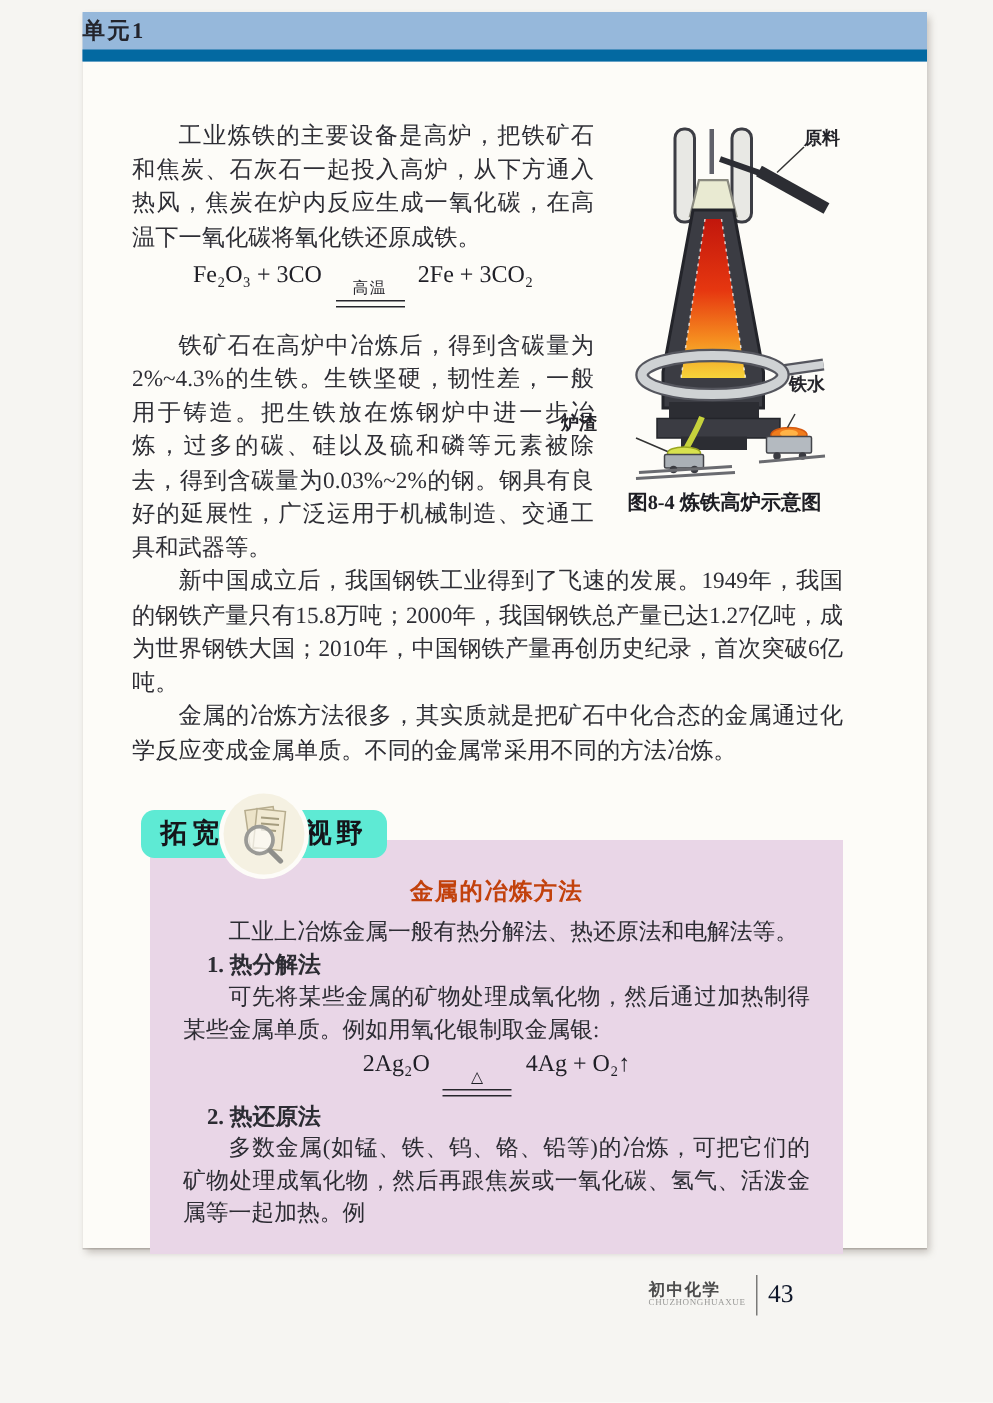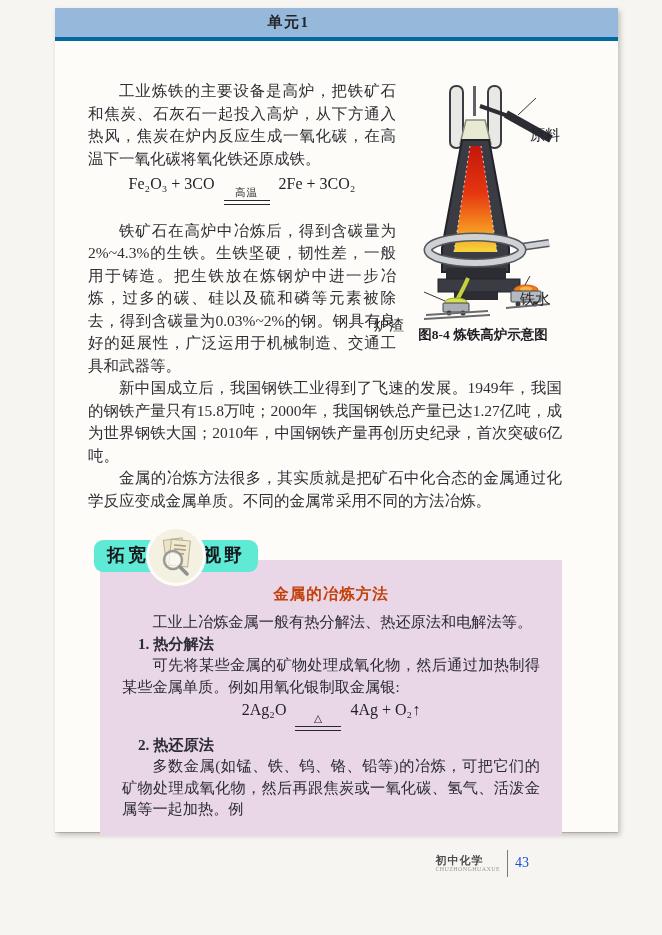--- a/index.html
+++ b/index.html
@@ -9,41 +9,41 @@
     background: #f6f5f2;
   }
   .scan { position:relative; width:662px; height:935px; overflow:hidden; }
   .page {
     position:absolute; left:55px; top:8px; width:563px; height:824px;
     background:#fdfcf8;
     box-shadow: 2px 3px 5px rgba(130,122,112,0.45), 0 1px 0 rgba(120,115,108,0.35);
   }
   
   .header {
-    height:33px; background:#96b8db; border-bottom:4px solid #0369a1;
-    display:flex; align-items:center; justify-content:center;
+    height:33px; background:#96b8db; border-bottom:8px solid #0369a1;
+    display:flex; align-items:center; justify-content:space-between;
     padding-right:96px; gap:10px;
     font-weight:bold; font-size:15px; color:#23242c; letter-spacing:1.5px;
   }
   
   .content { padding:39px 56px 0 33px; color:#2e2e35; }
   .content p {
     font-size:15.5px; line-height:22.5px; text-indent:2em; text-align:justify;
   }
   .eq {
     text-align:center; font-size:16px; color:#1f1f26; margin:5px 0 15px;
     white-space:nowrap;
   }
   .rxn { display:inline-flex; flex-direction:column; align-items:center; vertical-align:-7px; margin:0 9px; line-height:1; }
   .rxn .cond { font-size:10.5px; color:#1f1f26; margin-bottom:1px; letter-spacing:1px; }
   .rxn .dlines { width:46px; height:5px; border-top:1.6px solid #26262c; border-bottom:1.6px solid #26262c; }
   
   .figure { float:right; width:158px; height:292px; margin:2px 0 0 8px; position:relative; }
   .figure svg { display:block; margin-left:14px; }
-  .fig-label { position:absolute; font-size:15px; font-weight:400; color:#24242a; white-space:nowrap;margin-top:42px; }
+  .fig-label { position:absolute; font-size:12px; font-weight:700; color:#24242a; white-space:nowrap; }
   .lbl-raw  { top:2px;   right:2px; }
   .lbl-iron { top:166px; right:12px; }
   .lbl-slag { top:192px; left:-30px; }
   .fig-caption {
     margin-top:6px; text-align:center; font-weight:bold; font-size:13.5px;
     color:#1d1d23; white-space:nowrap;
   }
   
   .expand { margin:18px 0 0 6px; display:flex; align-items:center; position:relative; z-index:2; height:52px; }
   .tab {
@@ -71,21 +71,21 @@
   .pinkbox .eq { margin:4px 0 3px; }
   
   .footer {
     margin-top:14px; display:flex; justify-content:flex-end; align-items:center;
     padding-right:33px; clear:both;
   }
   .footer-book { text-align:left; }
   .book-title { font-size:11px; font-weight:bold; color:#4c4c4c; letter-spacing:1px; line-height:12px; }
   .book-pinyin { font-size:6px; color:#9a9a98; letter-spacing:0.4px; line-height:7px; }
   .footer-divider { width:1px; height:27px; background:#7a7a78; margin:0 7px; }
-  .page-num { font-size:14px; color:#1d4ed8; }
+  .page-num { font-size:17px; color:#0f172a; }
 </style>
 </head>
 <body>
 
 <div class="scan">
   <div class="page">
 
     <div class="header">
       <span>单元1</span>
     </div>

